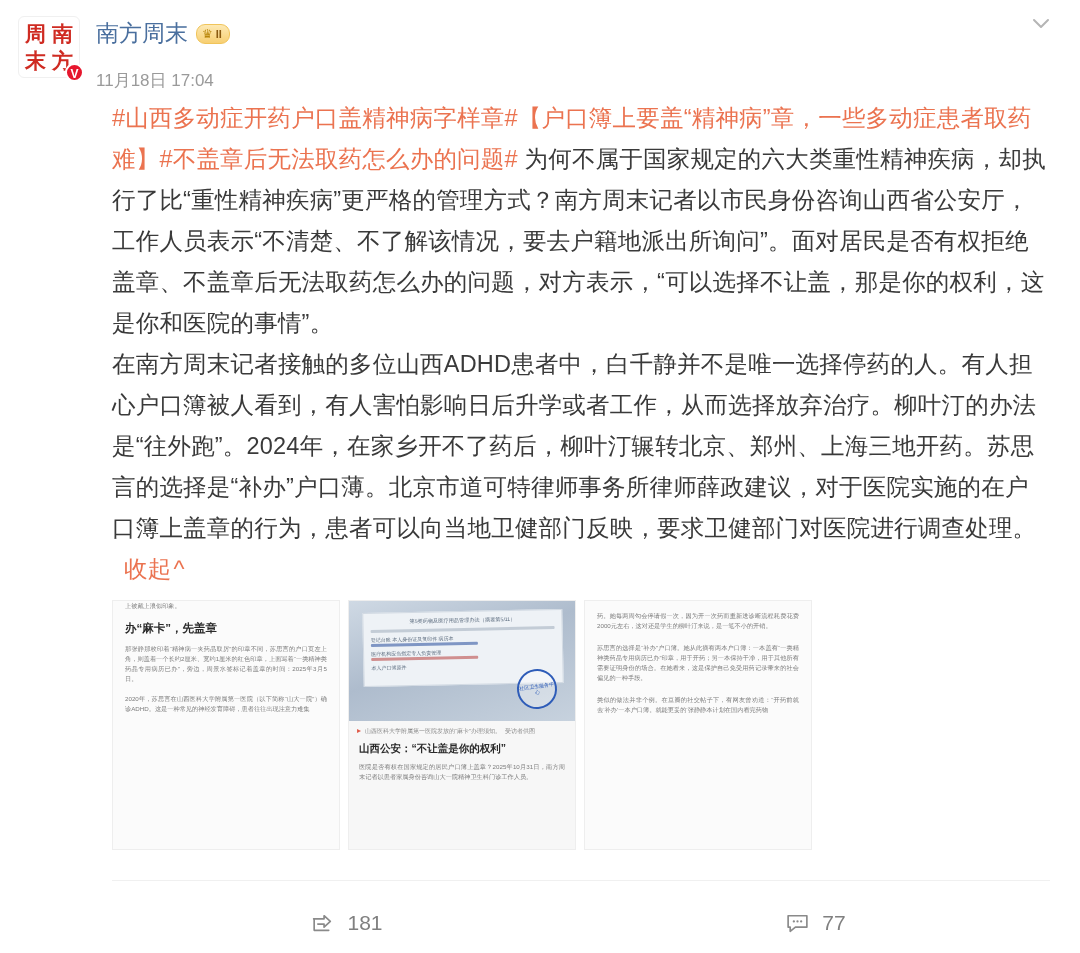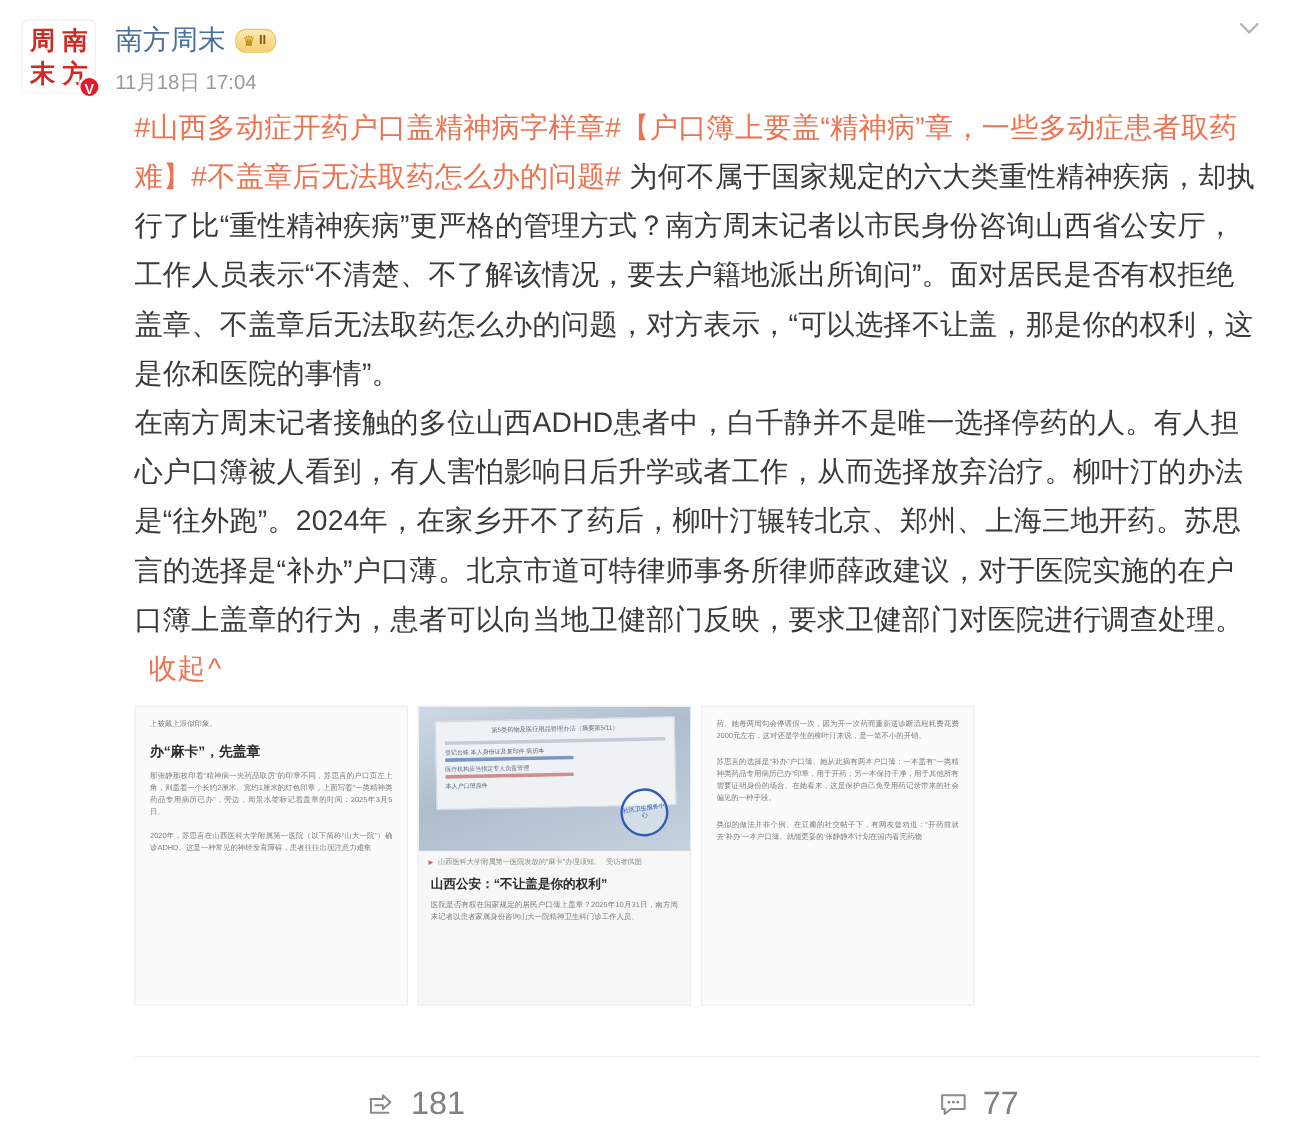--- a/index.html
+++ b/index.html
@@ -98,21 +98,21 @@
     color: #b8860b;
     line-height: 1;
   }
   .vip-level {
     font-size: 11px;
     color: #8a5a10;
     font-weight: bold;
     font-family: Liberation Sans, sans-serif;
   }
   .timestamp {
-    margin-top: 8px;
+    margin-top: 20px;
     font-size: 17px;
     color: #9a9a9a;
   }
   .collapse-arrow {
     position: absolute;
     top: 10px;
     right: 26px;
     width: 26px; height: 26px;
     cursor: pointer;
   }
@@ -143,21 +143,21 @@
   .news-card {
     width: 228px;
     height: 250px;
     background: #f7f7f7;
     border: 1px solid #eee;
     overflow: hidden;
     position: relative;
     font-family: "Liberation Sans", sans-serif;
     cursor: pointer;
   }
-  .card-a { padding: 10px 12px; background: #fbfbfb; }
+  .card-a { padding: 0 12px; background: #fbfbfb; }
   .tiny {
     font-size: 6.2px;
     line-height: 10px;
     color: #7c7c7c;
     text-align: justify;
   }
   .tiny-b { font-size: 6.2px; line-height: 10px; color:#8b8b8b; }
   .card-head {
     font-size: 11.5px;
     font-weight: bold;
@@ -235,21 +235,21 @@
     border-top: 0px solid transparent;
     padding-top: 10px;
   }
   .action {
     flex: 1 1 0;
     display: flex;
     align-items: center;
     justify-content: center;
     gap: 12px;
     color: #808080;
-    font-size: 27px;
+    font-size: 21px;
     cursor: pointer;
   }
   .action svg { display: block; }
   .divider {
     position: absolute;
     left: 112px; right: 30px;
     bottom: 72px;
     height: 1px;
     background: #f0f0f0;
   }

